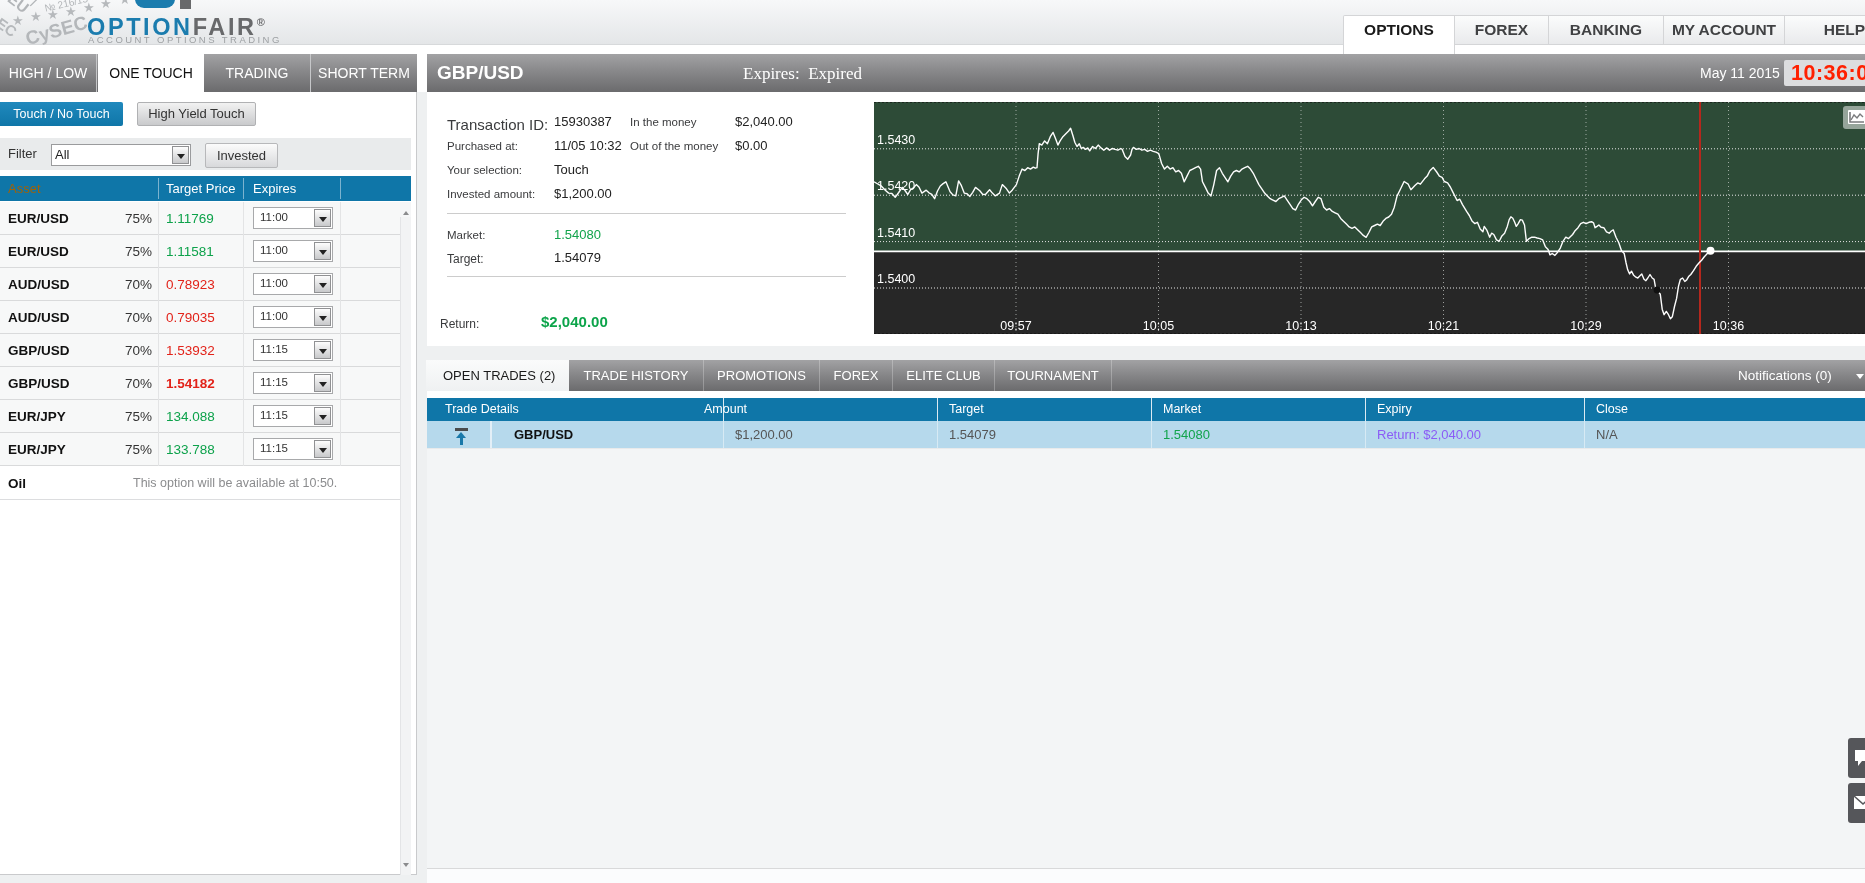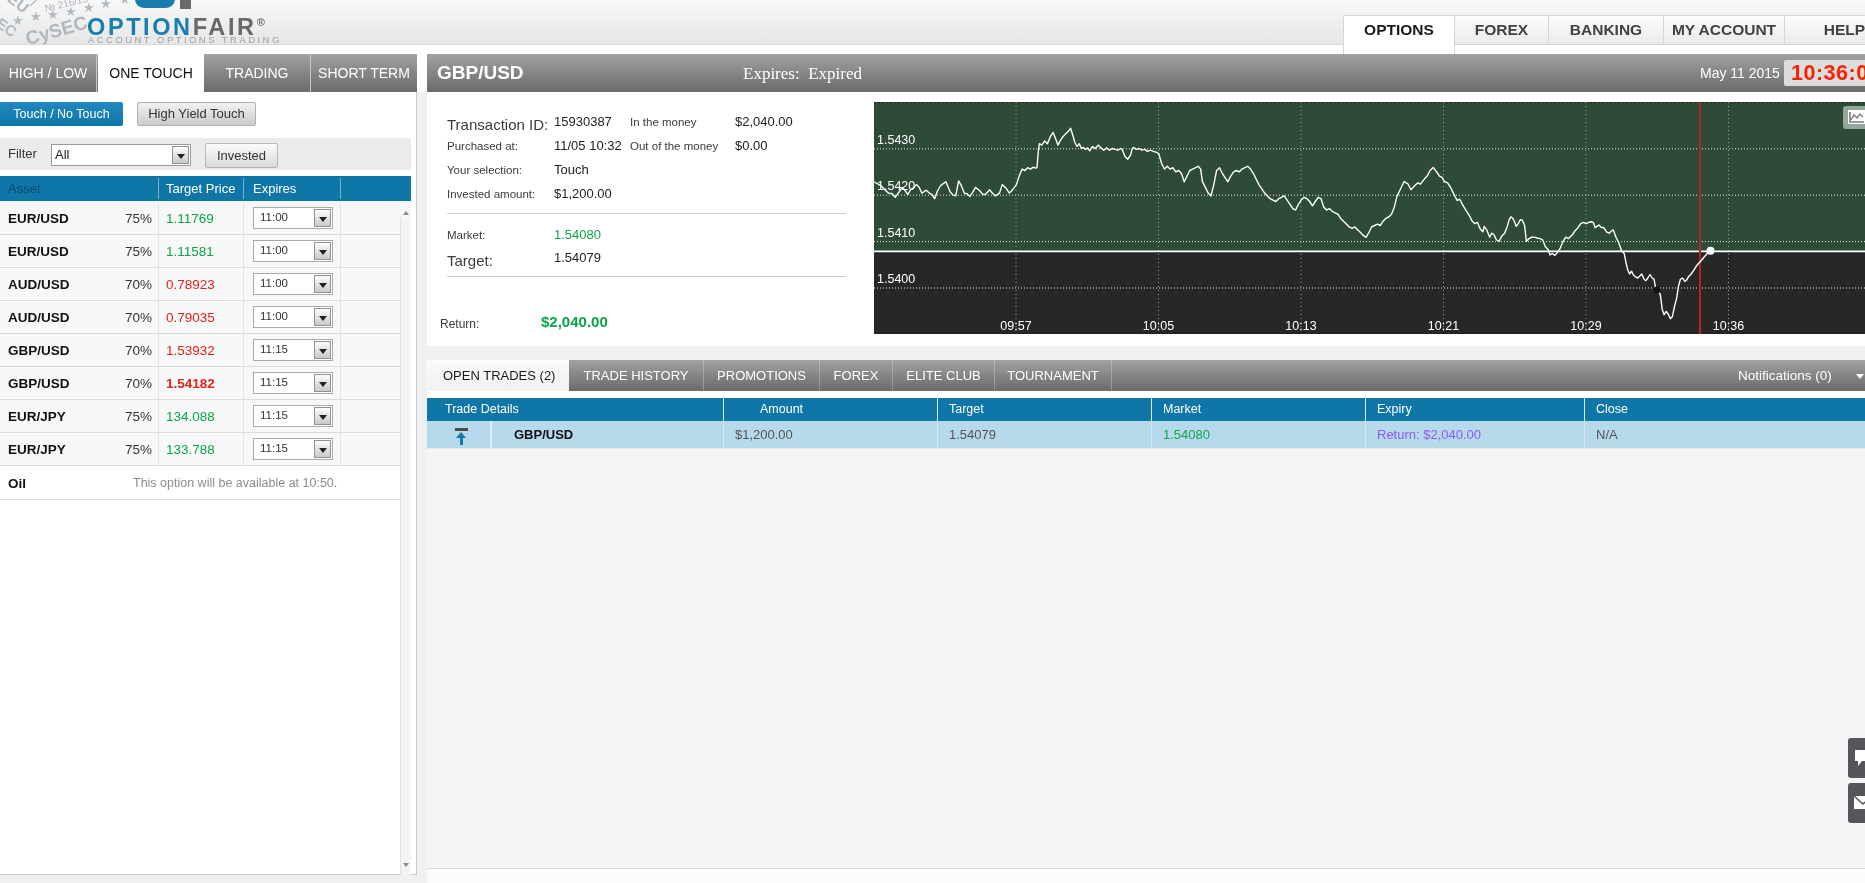--- a/index.html
+++ b/index.html
@@ -52,21 +52,21 @@
 
 <div class="abs" style="left:0;top:138px;width:411px;height:32px;background:#e9ebec;"></div>
 <div class="abs" style="left:8px;top:138px;height:32px;line-height:32px;font-size:13px;color:#333;">Filter</div>
 <div class="abs" style="left:51px;top:144px;width:140px;height:22px;background:#fff;border:1px solid #9a9b9d;"></div>
 <div class="abs" style="left:55px;top:144px;height:22px;line-height:21px;font-size:13px;color:#222;">All</div>
 <div class="abs" style="left:172px;top:146px;width:17px;height:18px;background:linear-gradient(#fdfdfd,#c8c9cb);border:1px solid #909193;"></div>
 <div class="abs" style="left:176.5px;top:153.5px;width:0;height:0;border:4px solid transparent;border-top:5px solid #222;"></div>
 <div class="abs" style="left:205px;top:143px;width:73px;height:25px;background:linear-gradient(#fbfbfb,#d8d9db);border:1px solid #b7b8ba;color:#333;font-size:13px;text-align:center;line-height:23px;border-radius:2px;">Invested</div>
 
 <div class="abs" style="left:0;top:176px;width:411px;height:25px;background:#0f76a8;"></div>
-<div class="abs" style="left:8px;top:176px;height:25px;line-height:25px;font-size:13px;color:#0c4a6e;">Asset</div>
+<div class="abs" style="left:8px;top:176px;height:25px;line-height:25px;font-size:13px;color:#a16207;">Asset</div>
 <div class="abs" style="left:166px;top:176px;height:25px;line-height:25px;font-size:13px;color:#fff;">Target Price</div>
 <div class="abs" style="left:253px;top:176px;height:25px;line-height:25px;font-size:13px;color:#fff;">Expires</div>
 <div class="abs" style="left:158px;top:178px;width:1px;height:21px;background:rgba(255,255,255,0.45);"></div>
 <div class="abs" style="left:243px;top:178px;width:1px;height:21px;background:rgba(255,255,255,0.45);"></div>
 <div class="abs" style="left:340px;top:178px;width:1px;height:21px;background:rgba(255,255,255,0.45);"></div>
 
 <div class="abs" style="left:0;top:202px;width:400px;height:33px;background:#f7f8f8;border-bottom:1px solid #d9dadb;">
 <div class="abs" style="left:158px;top:0;width:1px;height:33px;background:#e3e4e5;"></div>
 <div class="abs" style="left:243px;top:0;width:1px;height:33px;background:#e3e4e5;"></div>
 <div class="abs" style="left:340px;top:0;width:1px;height:33px;background:#e3e4e5;"></div>
@@ -188,21 +188,21 @@
 <div class="abs" style="left:447px;top:140px;font-size:11.5px;color:#3a3b3d;">Purchased at:</div>
 <div class="abs" style="left:554px;top:138px;font-size:13px;color:#222;">11/05 10:32</div>
 <div class="abs" style="left:630px;top:140px;font-size:11.5px;color:#3a3b3d;">Out of the money</div>
 <div class="abs" style="left:735px;top:138px;font-size:13px;color:#222;">$0.00</div>
 <div class="abs" style="left:447px;top:164px;font-size:11.5px;color:#3a3b3d;">Your selection:</div>
 <div class="abs" style="left:554px;top:162px;font-size:13px;color:#222;">Touch</div>
 <div class="abs" style="left:447px;top:188px;font-size:11.5px;color:#3a3b3d;">Invested amount:</div>
 <div class="abs" style="left:554px;top:186px;font-size:13px;color:#222;">$1,200.00</div>
 <div class="abs" style="left:447px;top:229px;font-size:11.5px;color:#3a3b3d;">Market:</div>
 <div class="abs" style="left:554px;top:227px;font-size:13px;color:#12a44c;">1.54080</div>
-<div class="abs" style="left:447px;top:252px;font-size:15px;color:#3a3b3d;">Target:</div>
+<div class="abs" style="left:447px;top:252px;font-size:12px;color:#3a3b3d;">Target:</div>
 <div class="abs" style="left:554px;top:250px;font-size:13px;color:#222;">1.54079</div>
 <div class="abs" style="left:440px;top:317px;font-size:12px;color:#3a3b3d;">Return:</div>
 <div class="abs" style="left:541px;top:313px;font-size:15px;font-weight:bold;color:#0ca44a;">$2,040.00</div>
 <div class="abs" style="left:447px;top:213px;width:399px;height:1px;background:#ccc;"></div>
 <div class="abs" style="left:447px;top:276px;width:399px;height:1px;background:#ccc;"></div>
 
 <div class="abs" style="left:874px;top:102px;width:991px;height:232px;">
 <svg width="991" height="232">
 <rect x="0" y="0" width="991" height="149.4" fill="#2d4b37"></rect>
 <rect x="0" y="149.4" width="991" height="82.6" fill="#272727"></rect>
@@ -252,21 +252,21 @@
 <div class="abs tabtxt" style="left:820px;top:360px;width:73px;height:31px;font-size:13px;line-height:31px;border-right:1px solid rgba(255,255,255,0.25);">FOREX</div>
 <div class="abs tabtxt" style="left:893px;top:360px;width:102px;height:31px;font-size:13px;line-height:31px;border-right:1px solid rgba(255,255,255,0.25);">ELITE CLUB</div>
 <div class="abs tabtxt" style="left:995px;top:360px;width:117px;height:31px;font-size:13px;line-height:31px;border-right:1px solid rgba(255,255,255,0.25);">TOURNAMENT</div>
 
 <div class="abs" style="left:1738px;top:360px;height:31px;line-height:31px;font-size:13.5px;color:#fff;">Notifications (0)</div>
 <div class="abs" style="left:1856px;top:374px;width:0;height:0;border:4px solid transparent;border-top:5px solid #fff;"></div>
 
 <div class="abs" style="left:427px;top:391px;width:1438px;height:7px;background:#fff;"></div>
 <div class="abs" style="left:427px;top:398px;width:1438px;height:23px;background:#0f76a8;"></div>
 <div class="abs" style="left:445px;top:398px;height:23px;line-height:23px;font-size:12.5px;color:#fff;">Trade Details</div>
-<div class="abs" style="left:760px;top:398px;height:23px;line-height:23px;font-size:12.5px;color:#fff;">Amount</div>
+<div class="abs" style="left:704px;top:398px;height:23px;line-height:23px;font-size:12.5px;color:#fff;">Amount</div>
 <div class="abs" style="left:949px;top:398px;height:23px;line-height:23px;font-size:12.5px;color:#fff;">Target</div>
 <div class="abs" style="left:1163px;top:398px;height:23px;line-height:23px;font-size:12.5px;color:#fff;">Market</div>
 <div class="abs" style="left:1377px;top:398px;height:31px;line-height:23px;font-size:12.5px;color:#fff;">Expiry</div>
 <div class="abs" style="left:1596px;top:398px;height:23px;line-height:23px;font-size:12.5px;color:#fff;">Close</div>
 <div class="abs" style="left:723px;top:398px;width:1px;height:23px;background:#fff;opacity:0.85;"></div>
 <div class="abs" style="left:937px;top:398px;width:1px;height:23px;background:#fff;opacity:0.85;"></div>
 <div class="abs" style="left:1151px;top:398px;width:1px;height:23px;background:#fff;opacity:0.85;"></div>
 <div class="abs" style="left:1365px;top:398px;width:1px;height:23px;background:#fff;opacity:0.85;"></div>
 <div class="abs" style="left:1584px;top:398px;width:1px;height:23px;background:#fff;opacity:0.85;"></div>
 

